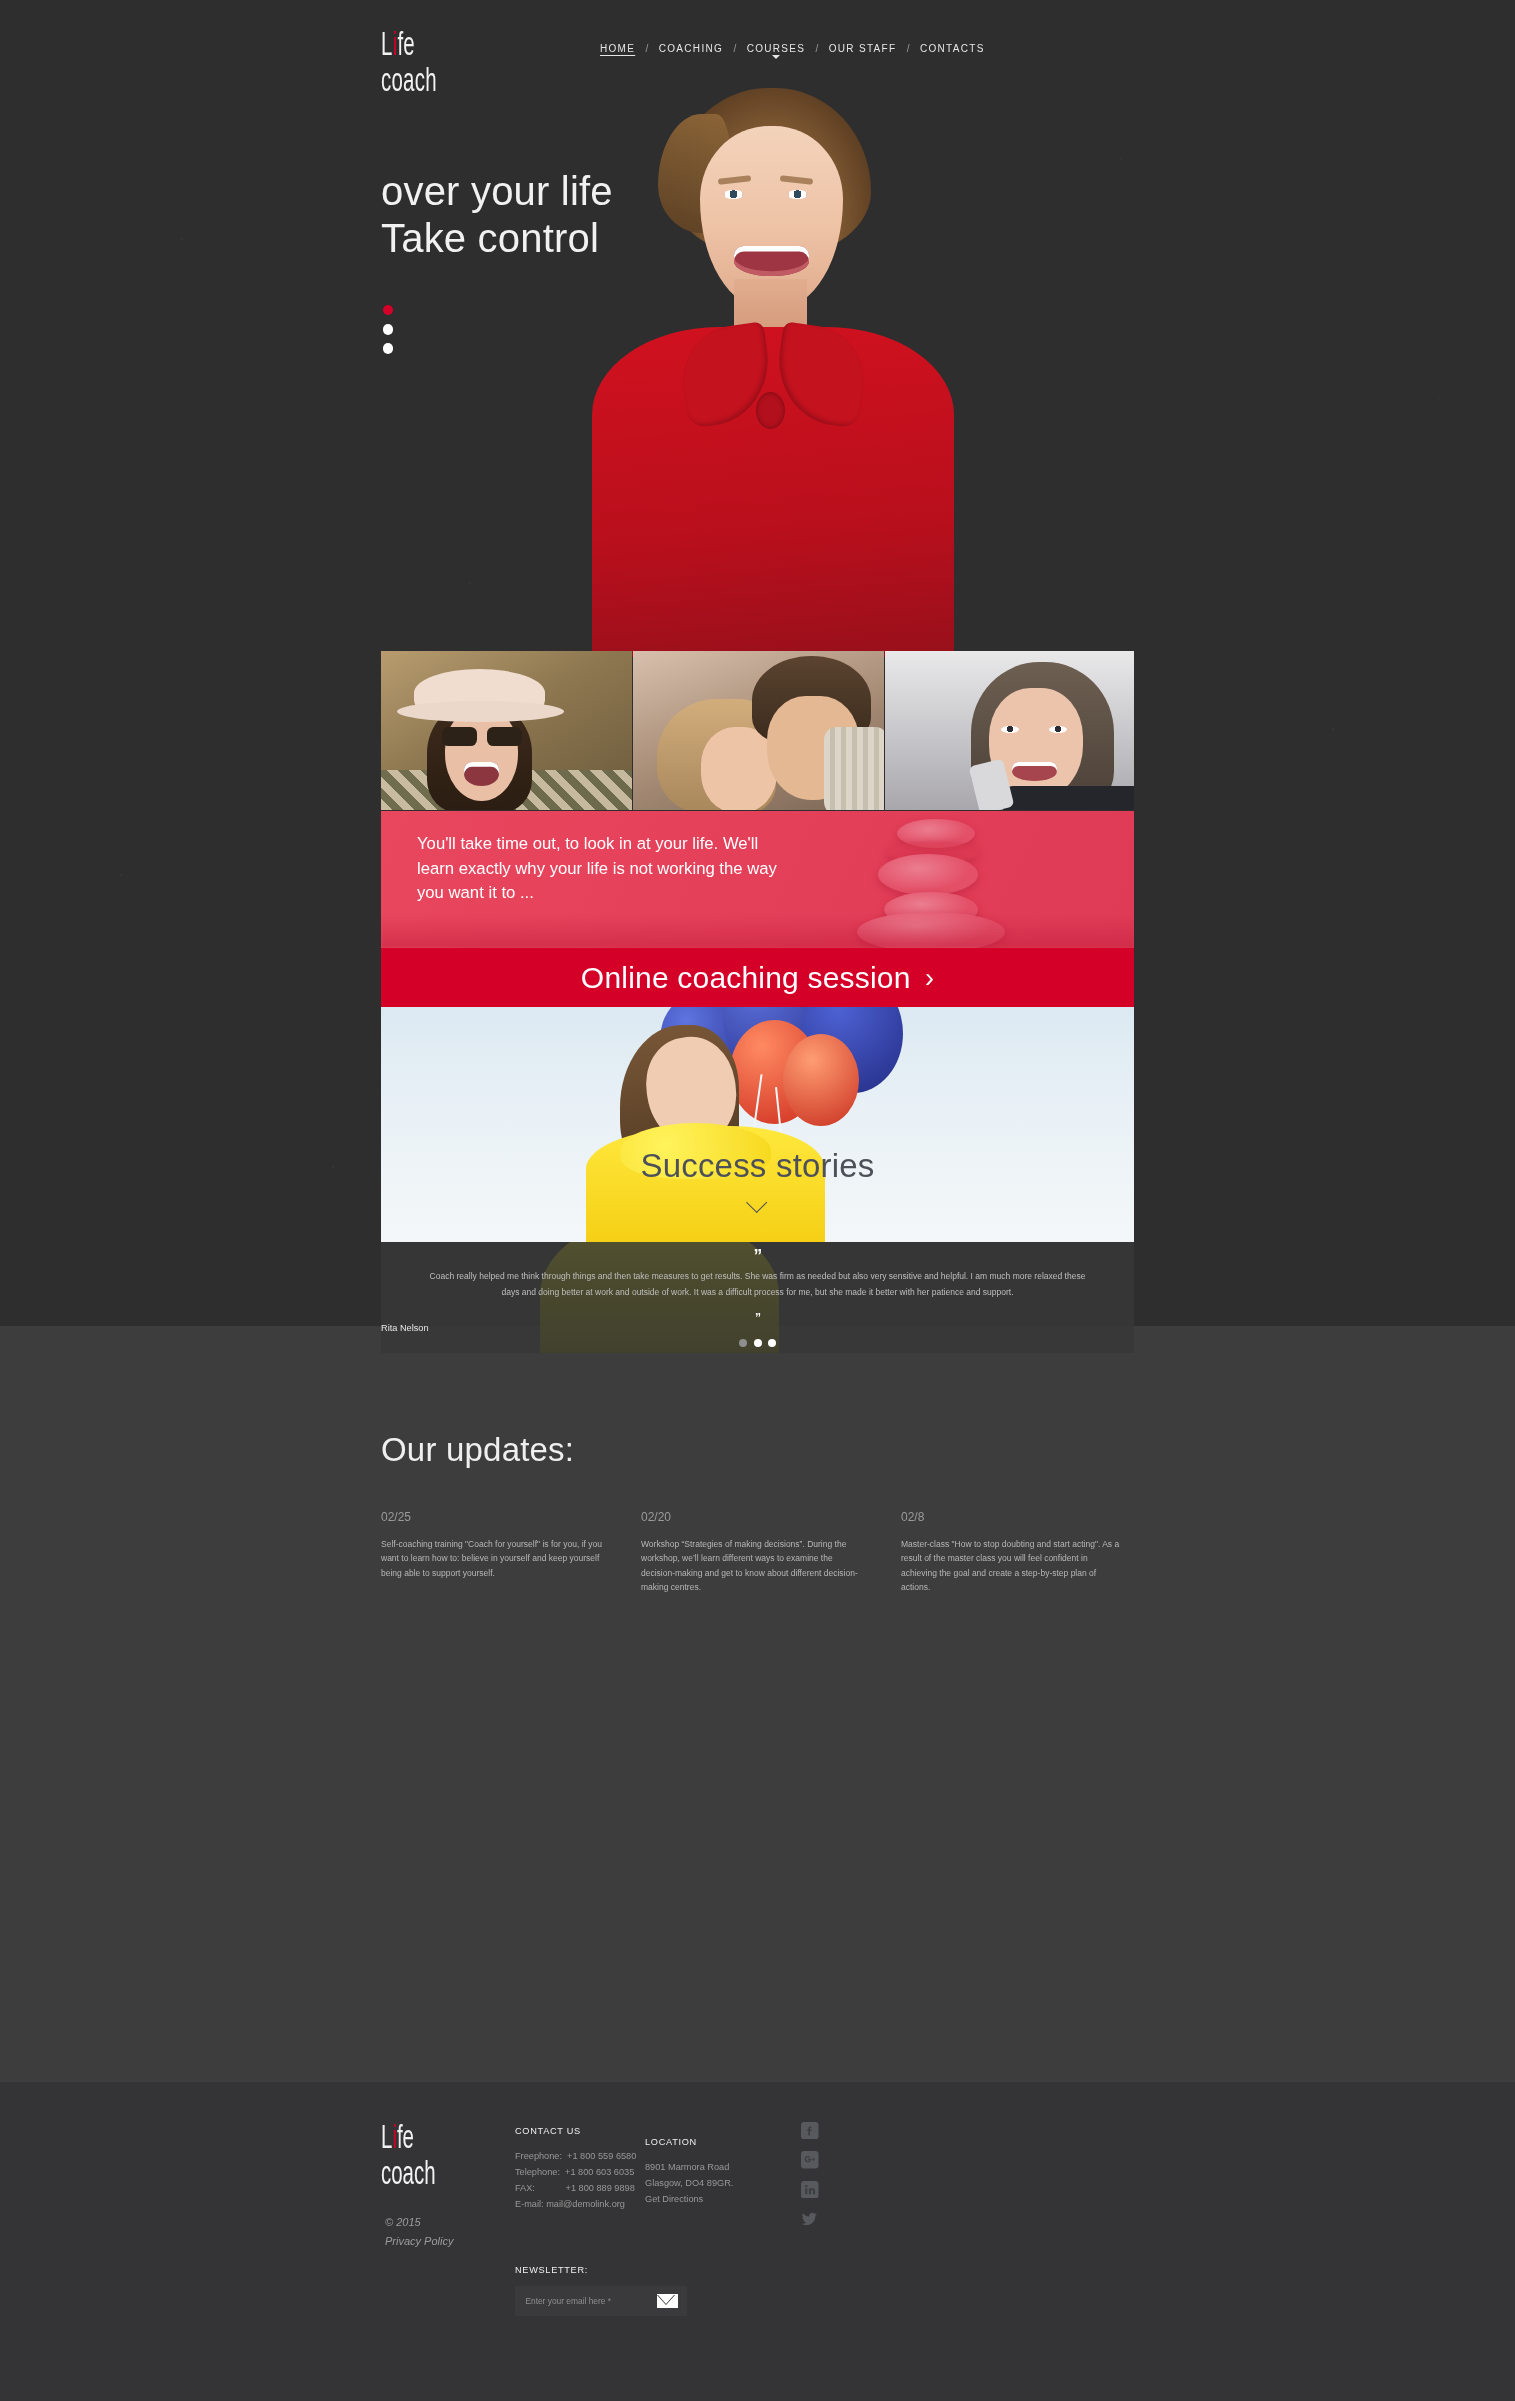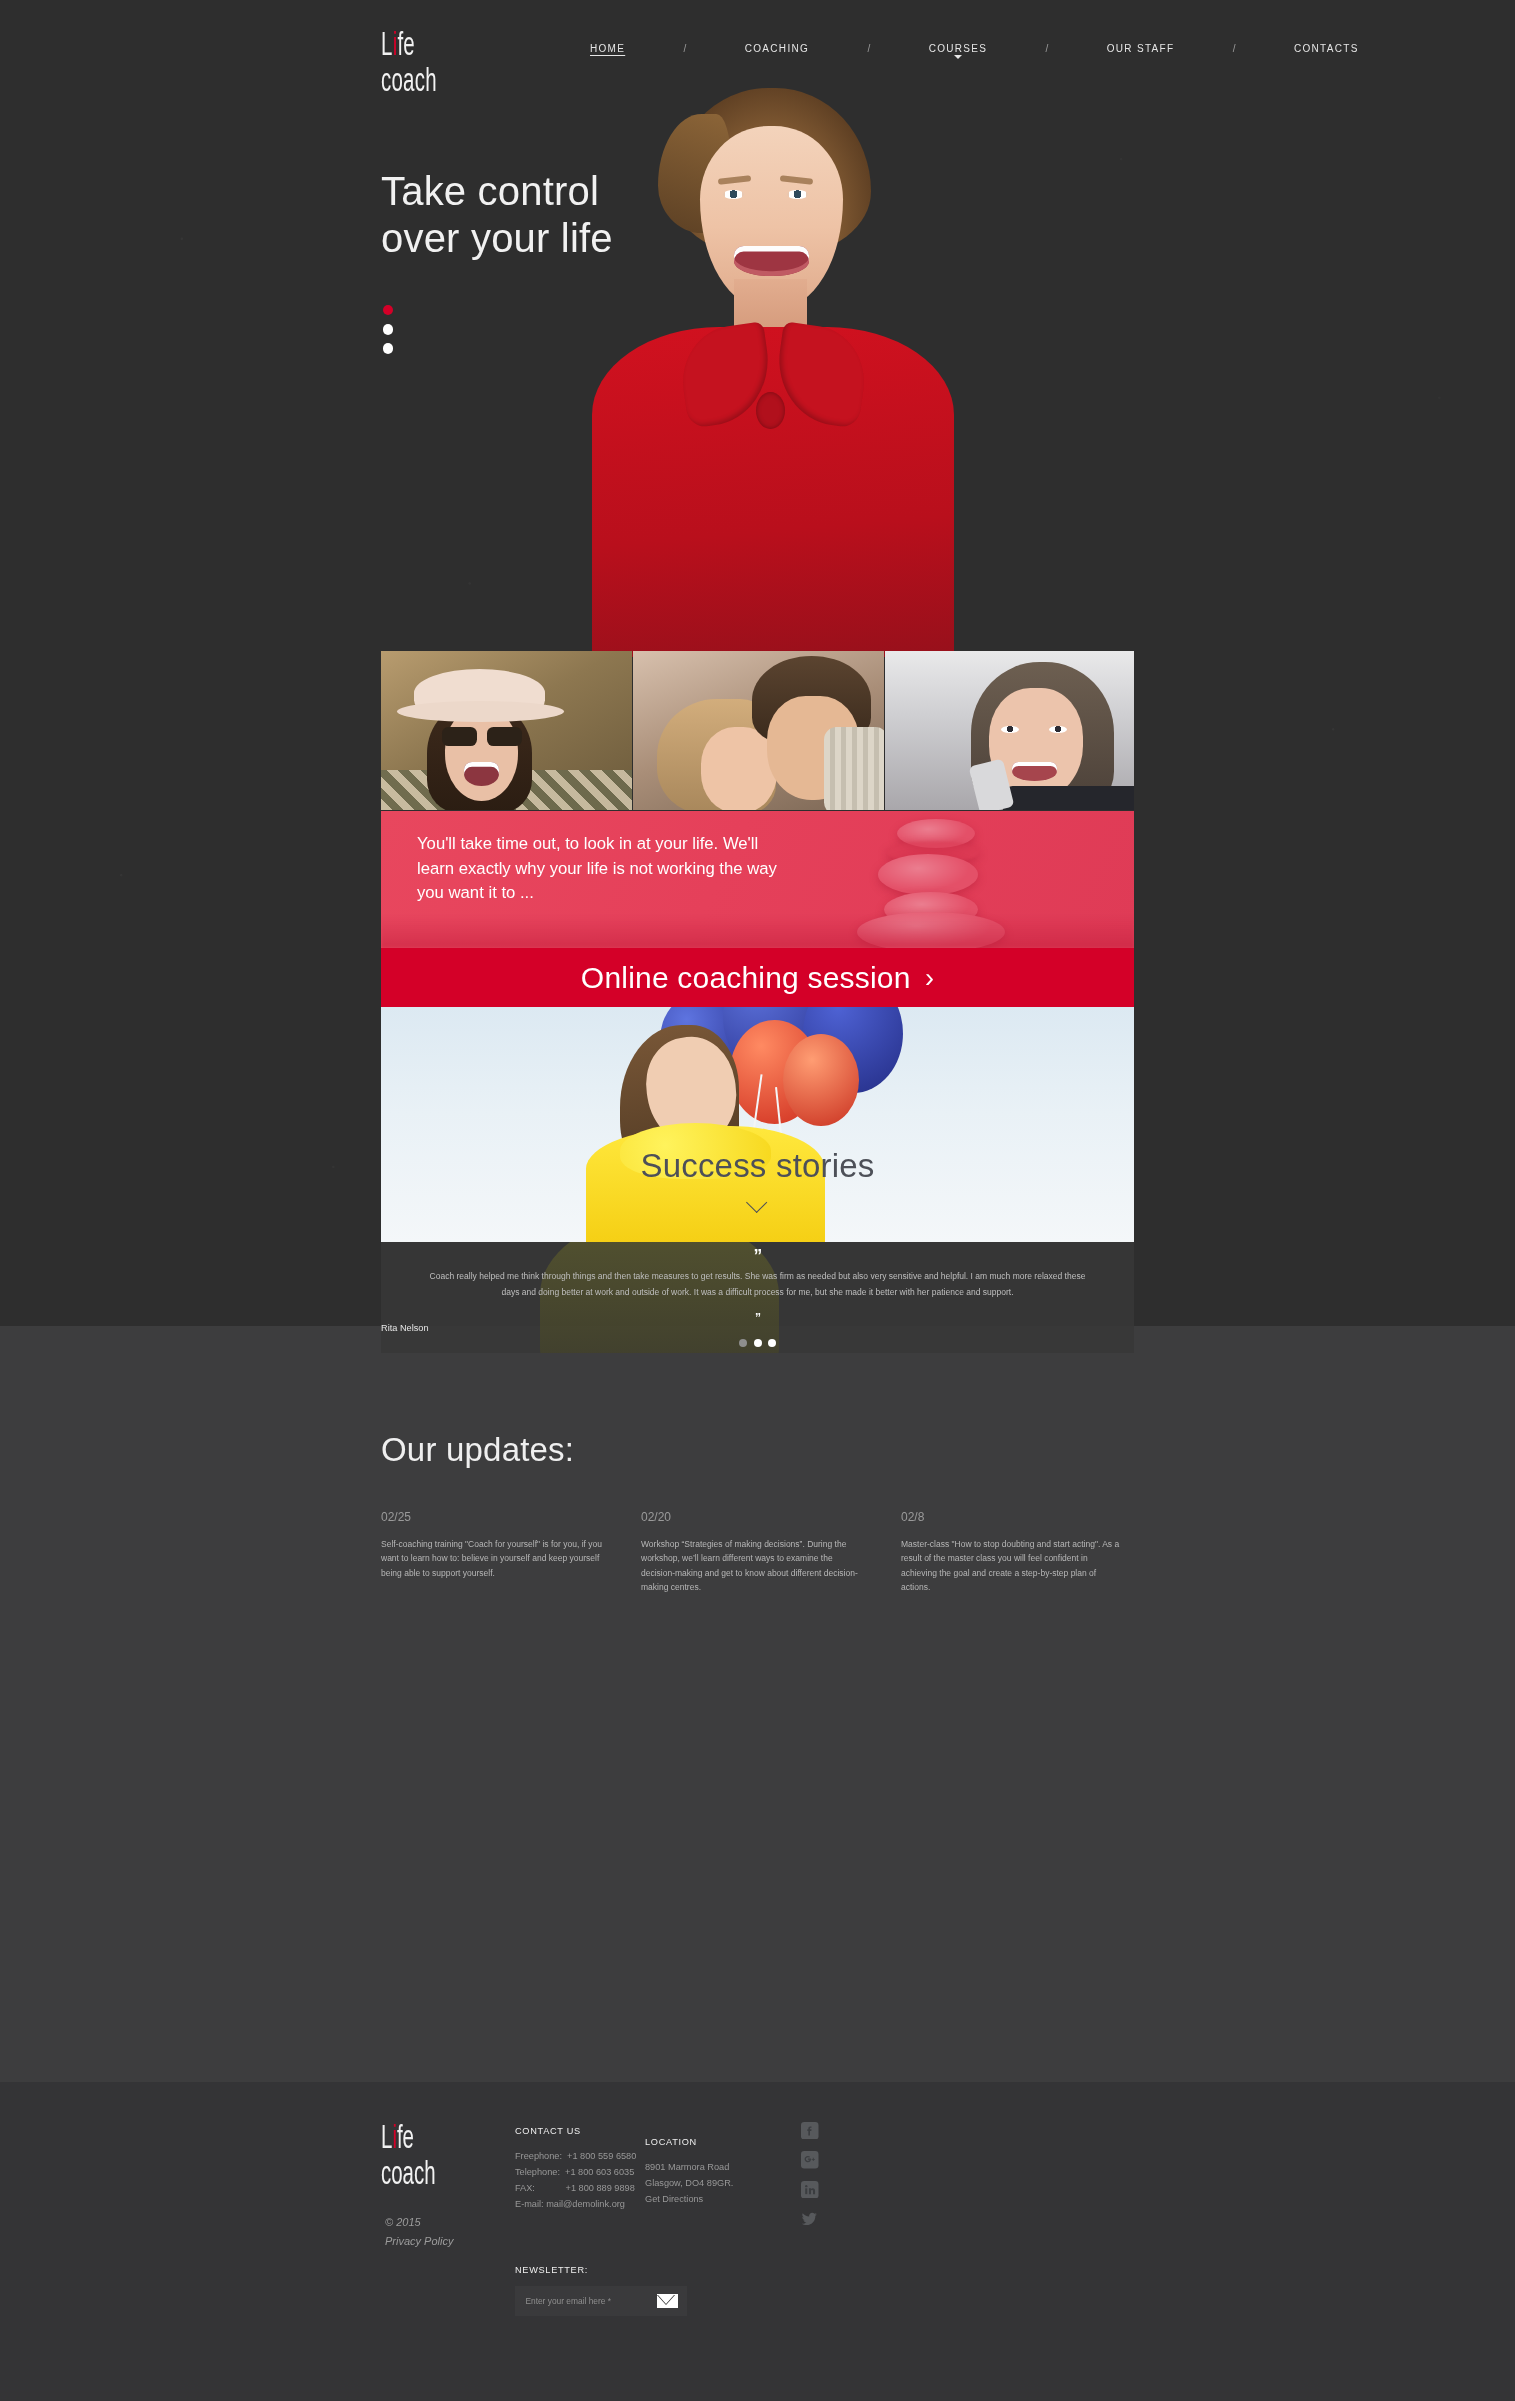--- a/index.html
+++ b/index.html
@@ -47,23 +47,22 @@
   .logo { position:absolute; left:0; top:27px; line-height:1; }
   .logo .l1, .logo .l2 {
     display:block; font-size:33px; font-weight:300; letter-spacing:0.4px;
     color:#f2f2f2; font-family:"Liberation Sans", sans-serif;
     transform:scaleX(.62); transform-origin:left center;
   }
   .logo .l1 { margin-bottom:3.2px; }
   .logo .dot-i { color:#d40028; }
 
   .nav {
-    position:absolute; left:209px; top:41px; display:flex; align-items:center;
+    position:absolute; left:219px; top:41px; display:flex; align-items:center;
     white-space:nowrap;
-    gap:48px;
   }
   .nav a {
     color:#e6e6e6; font-size:10px; letter-spacing:1.3px; text-decoration:none;
     font-weight:400; position:relative;
   }
   .nav a.active { text-decoration:underline; text-underline-offset:3.2px; color:#e6e6e6; }
   .nav .sep { color:#9a9a9a; font-size:10px; margin:0 10.4px; }
   .nav-item { position:relative; display:inline-block; }
   .caret {
     position:absolute; left:50%; top:13.5px; transform:translateX(-50%);
@@ -406,22 +405,22 @@
           <div class="ph-eye r"></div>
         <div class="ph-mouth"></div>
         <div class="ph-neck"></div>
         <div class="ph-body"></div>
         <div class="ph-collarL"></div>
         <div class="ph-collarR"></div>
         <div class="ph-btn"></div>
       </div>
 
       <div class="hero-title">
+        <div>over your life</div>
         <div>Take control</div>
-        <div>over your life</div>
       </div>
 
       <div class="hero-dots">
         <i class="on"></i>
         <i></i>
         <i></i>
       </div>
     </div>
 
     <div class="gallery">

